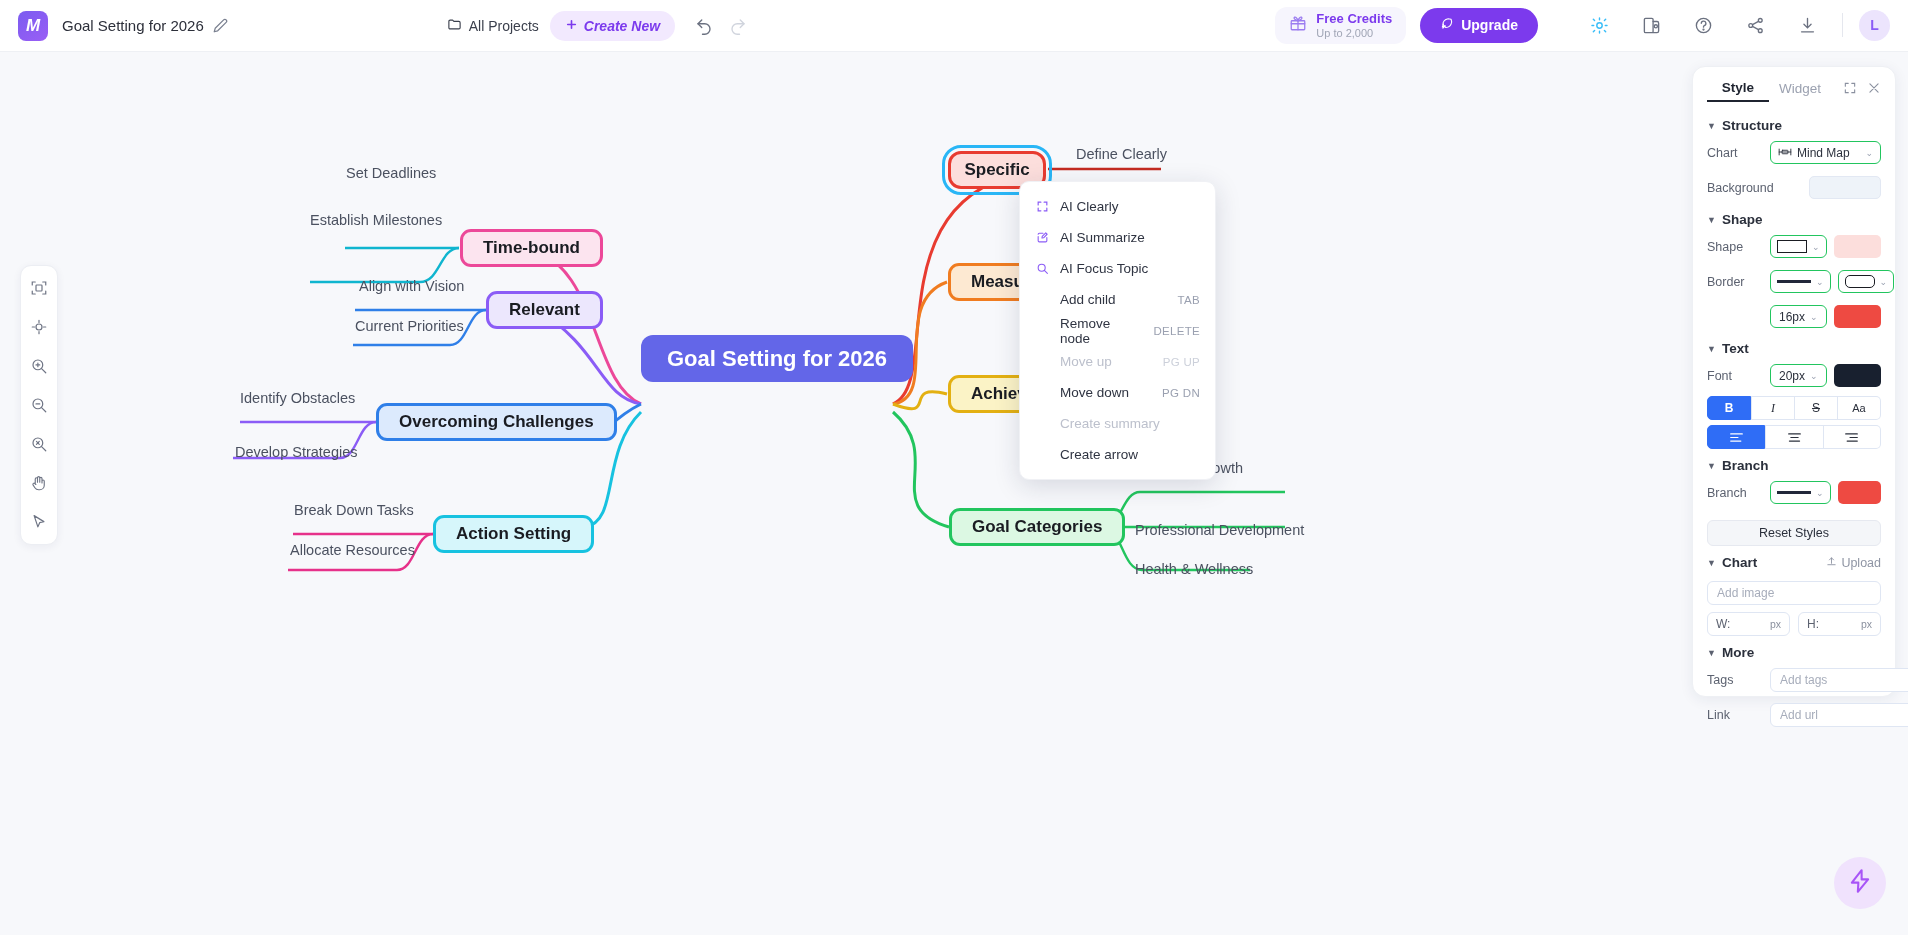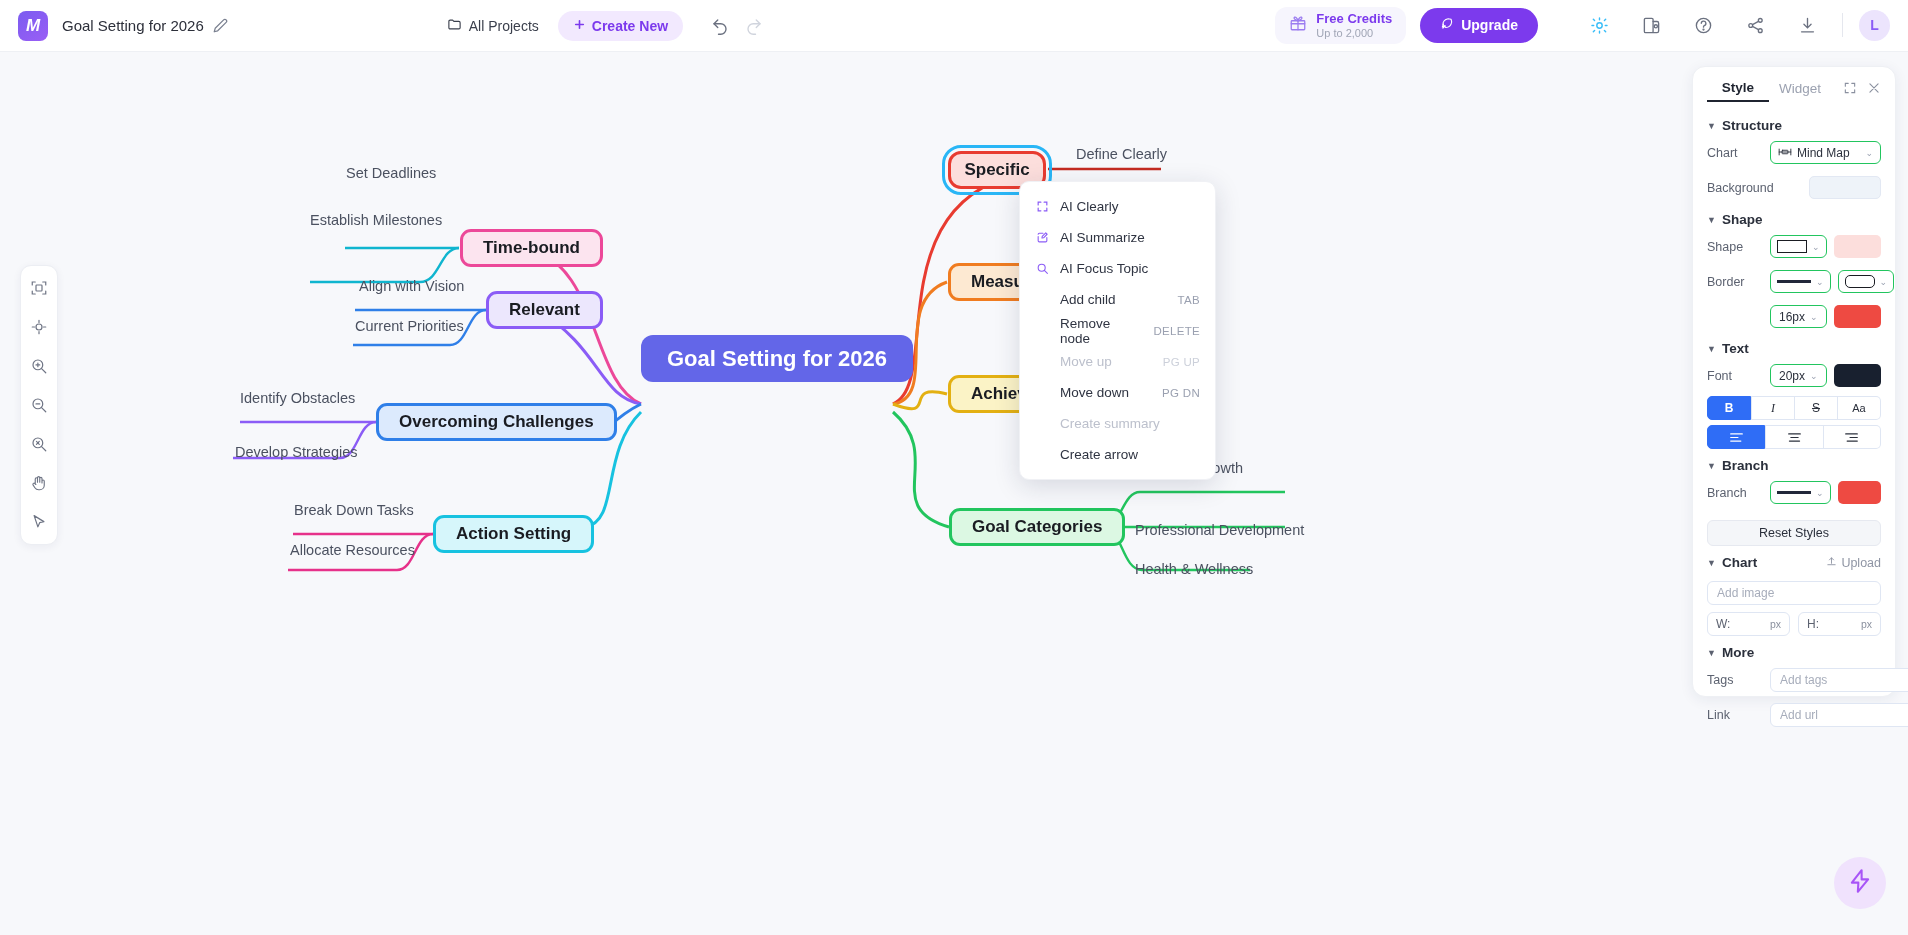--- a/index.html
+++ b/index.html
@@ -21,30 +21,31 @@
     width: 30px; height: 30px; margin-left: 18px; border-radius: 8px;
     background: linear-gradient(145deg,#7b5cf0,#9a5ef5);
     display: flex; align-items: center; justify-content: center;
     color: #fff; font-weight: bold; font-size: 17px; font-style: italic;
   }
   .doc-title {
     margin-left: 14px; font-size: 15px; color: #2c2f3a; font-weight: 500;
     white-space: nowrap;
   }
   .edit-pencil { margin-left: 9px; color: #7a8090; display:flex; align-items:center; cursor:pointer;}
-  .center-tools { display: flex; align-items: center; gap: 10px; margin-left: 210px; }
+  .center-tools { display: flex; align-items: center; gap: 2px; margin-left: 210px; }
   .all-projects {
     display: flex; align-items: center; gap: 7px; font-size: 14px;
     color: #3a3f4c; padding: 5px 9px; border-radius: 7px; cursor: pointer;
   }
   .create-new {
     display: flex; align-items: center; gap: 6px;
     background: #f2e9fe; color: #7c3aed; font-size: 14px; font-weight: 600;
     padding: 7px 15px; border-radius: 18px; border: none; cursor: pointer;
     font-family: inherit;
+    font-style: italic;
   }
   .undo-redo { display: flex; align-items: center; gap: 16px; margin-left: 18px; }
   .icon-btn { display:flex; align-items:center; justify-content:center; cursor:pointer; }
   .right-tools { display: flex; align-items: center; margin-left: auto; margin-right: 18px; gap: 0px; }
   .credits {
     display: flex; align-items: center; gap: 9px; background: #f6f5fd;
     border-radius: 12px; padding: 5px 14px; margin-right: 14px; cursor: pointer;
   }
   .credits-text { display: flex; flex-direction: column; line-height: 1.15; }
   .credits-title { font-size: 13px; color: #7c3aed; font-weight: 600; }

